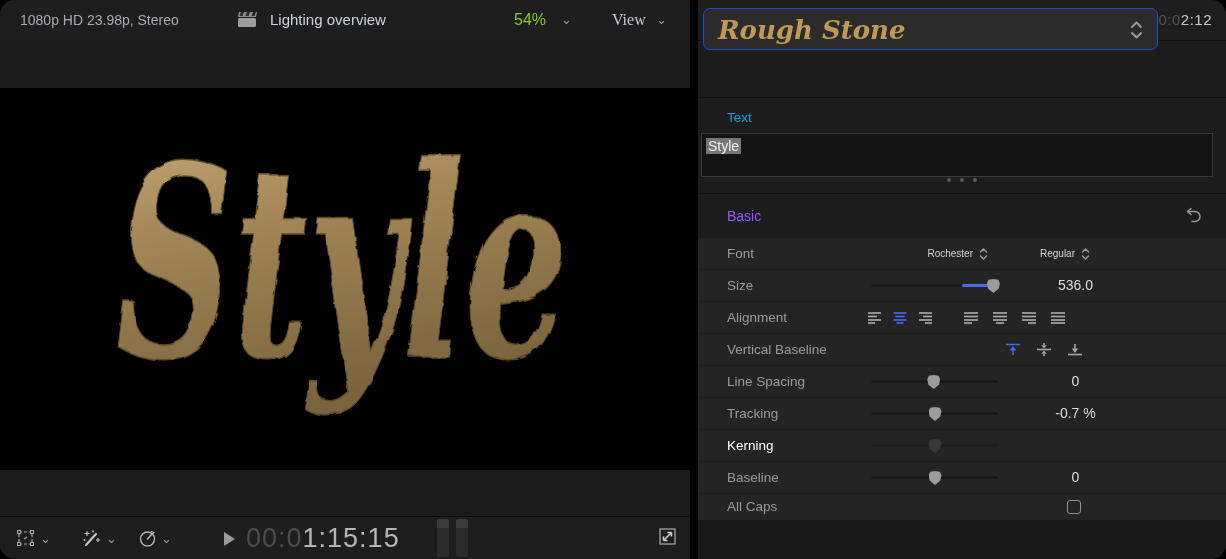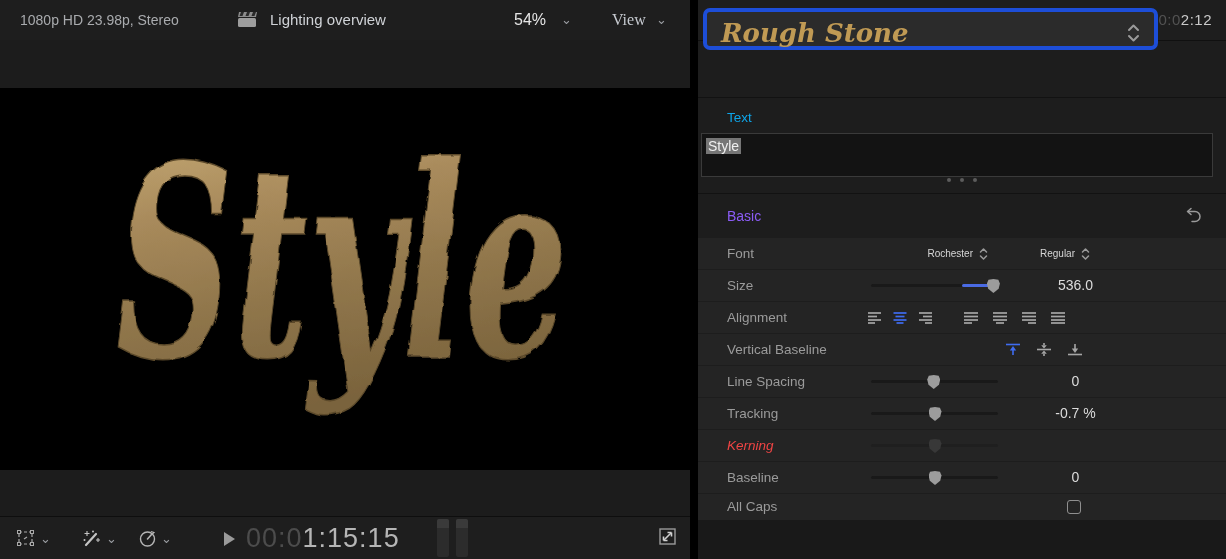--- a/index.html
+++ b/index.html
@@ -1,27 +1,27 @@
 <!DOCTYPE html>
 <html><head>
 <meta charset="utf-8">
 <style>
   html,body{margin:0;padding:0;background:#000;}
   .app{position:relative;width:1226px;height:559px;background:#000;overflow:hidden;
-       font-family:"Liberation Sans",sans-serif;-webkit-font-smoothing:antialiased;}
+       font-family:"Liberation Sans",sans-serif;border-radius:15px;-webkit-font-smoothing:antialiased;}
   .viewer{position:absolute;left:0;top:0;width:690px;height:559px;background:#1c1c1c;}
   .panel-divider{position:absolute;left:690px;top:0;width:8px;height:559px;background:#000;}
   .inspector{position:absolute;left:698px;top:0;width:528px;height:559px;background:#1d1d1d;}
 
   
   .v-topbar{position:absolute;left:0;top:0;width:100%;height:40px;background:#1e1e1e;border-bottom:1px solid #101010;}
   .v-topbar .fmt{position:absolute;left:20px;top:0;height:40px;line-height:40px;font-size:14px;color:#a9abae;}
   .v-topbar .clapper{position:absolute;left:238px;top:11px;}
   .v-topbar .proj{position:absolute;left:270px;top:0;height:40px;line-height:40px;font-size:15px;color:#cfd2d6;}
-  .v-topbar .zoom{position:absolute;left:514px;top:0;height:40px;line-height:40px;font-size:16px;color:#e5e5e5;}
+  .v-topbar .zoom{position:absolute;left:514px;top:0;height:40px;line-height:40px;font-size:16px;color:#84cc16;}
   .v-topbar .view{position:absolute;left:612px;top:0;height:40px;line-height:40px;font-size:16px;color:#c6cad0;font-family:Liberation Serif, serif;}
   .chev{color:#9a9da2;font-size:13px;}
   .v-topbar .chev1{position:absolute;left:561px;top:0;height:40px;line-height:40px;}
   .v-topbar .chev2{position:absolute;left:656px;top:0;height:40px;line-height:40px;}
 
   
   .stage{position:absolute;left:0;top:40px;width:690px;height:477px;background:#1c1c1c;}
   .canvas{position:absolute;left:0;top:48px;width:690px;height:382px;background:#000;overflow:hidden;}
 
   
@@ -38,40 +38,40 @@
 
   
   .i-topbar{position:absolute;left:0;top:0;width:100%;height:40px;background:#1e1e1e;border-bottom:1px solid #101010;}
   .i-title{position:absolute;left:0;right:0;top:0;height:40px;line-height:40px;text-align:center;font-size:15px;color:#c6c6c6;}
   .i-timecode{position:absolute;right:14px;top:0;height:40px;line-height:40px;font-size:15px;letter-spacing:.5px;color:#c9c9c9;}
   .i-timecode .dim{color:#525252;}
   .tabicons{position:absolute;left:8px;top:9px;display:flex;gap:12px;align-items:center;}
   .tabicons .tab{width:22px;height:22px;display:flex;align-items:center;justify-content:center;}
 
   
-  .preset{position:absolute;left:5px;top:8px;width:455px;height:42px;background:#2b2b2b;border:4px solid #1d4ed8;border-radius:7px;box-sizing:border-box;}
+  .preset{position:absolute;left:5px;top:8px;width:455px;height:42px;background:#2b2b2b;border:1px solid #1d4ed8;border-radius:7px;box-sizing:border-box;}
   .preset .pname{position:absolute;left:14px;top:2px;height:38px;line-height:38px;font-family:"DejaVu Serif",serif;font-style:italic;font-weight:bold;font-size:26px;color:#c09a54;}
   .preset .ud{position:absolute;right:14px;top:11px;}
 
   .hsep{position:absolute;left:0;width:528px;height:1px;background:#121212;}
 
   .text-label{position:absolute;left:29px;top:110px;font-size:13.5px;color:#0ea5e9;}
   .textarea{position:absolute;left:3px;top:133px;width:512px;height:44px;background:#131313;border:1px solid #3a3a3a;box-sizing:border-box;}
   .textarea .sel{display:inline-block;margin:4px 0 0 4px;padding:0 2px;background:#767676;color:#f0f0f0;font-size:14px;}
   .dots{position:absolute;left:0;right:0;top:178px;display:flex;justify-content:center;gap:9px;}
   .dot{width:4px;height:4px;border-radius:50%;background:#5c5c5c;}
 
   .section-head{position:absolute;left:0;top:193px;width:528px;height:44px;border-top:1px solid #121212;box-sizing:border-box;}
   .section-head .stitle{position:absolute;left:29px;top:0;height:44px;line-height:44px;font-size:14px;color:#8b5cf6;}
   .section-head .reset{position:absolute;right:24px;top:13px;}
 
   .rows{position:absolute;left:0;top:238px;width:616px;}
   .row{position:relative;height:31px;margin-bottom:1px;background:#242424;}
   .row .lbl{position:absolute;left:29px;top:0;height:31px;line-height:31px;font-size:13.5px;color:#9b9b9b;white-space:nowrap;}
-  .row.disabled .lbl{color:#ef4444;font-style:italic;}
+  .row.disabled .lbl{color:#ffffff;}
   .row .val{position:absolute;left:325px;width:105px;top:0;height:31px;line-height:31px;text-align:center;font-size:14px;color:#dcdcdc;}
 
   
   .slider{position:absolute;left:173px;top:0;width:127px;height:31px;}
   .slider .track{position:absolute;left:0;right:0;top:14px;height:3px;background:#191919;border-radius:2px;}
   .slider .fill{position:absolute;top:14px;height:3px;background:#4a6be4;border-radius:2px;}
   .slider .thumb{position:absolute;top:9px;width:13px;height:14px;margin-left:-6px;background:#9c9c9c;
       clip-path:polygon(50% 100%,10% 70%,0 32%,12% 6%,50% 0,88% 6%,100% 32%,90% 70%);}
   .row.disabled .slider .track{background:#1f1f1f;}
   .row.disabled .slider .thumb{background:#383838;}

